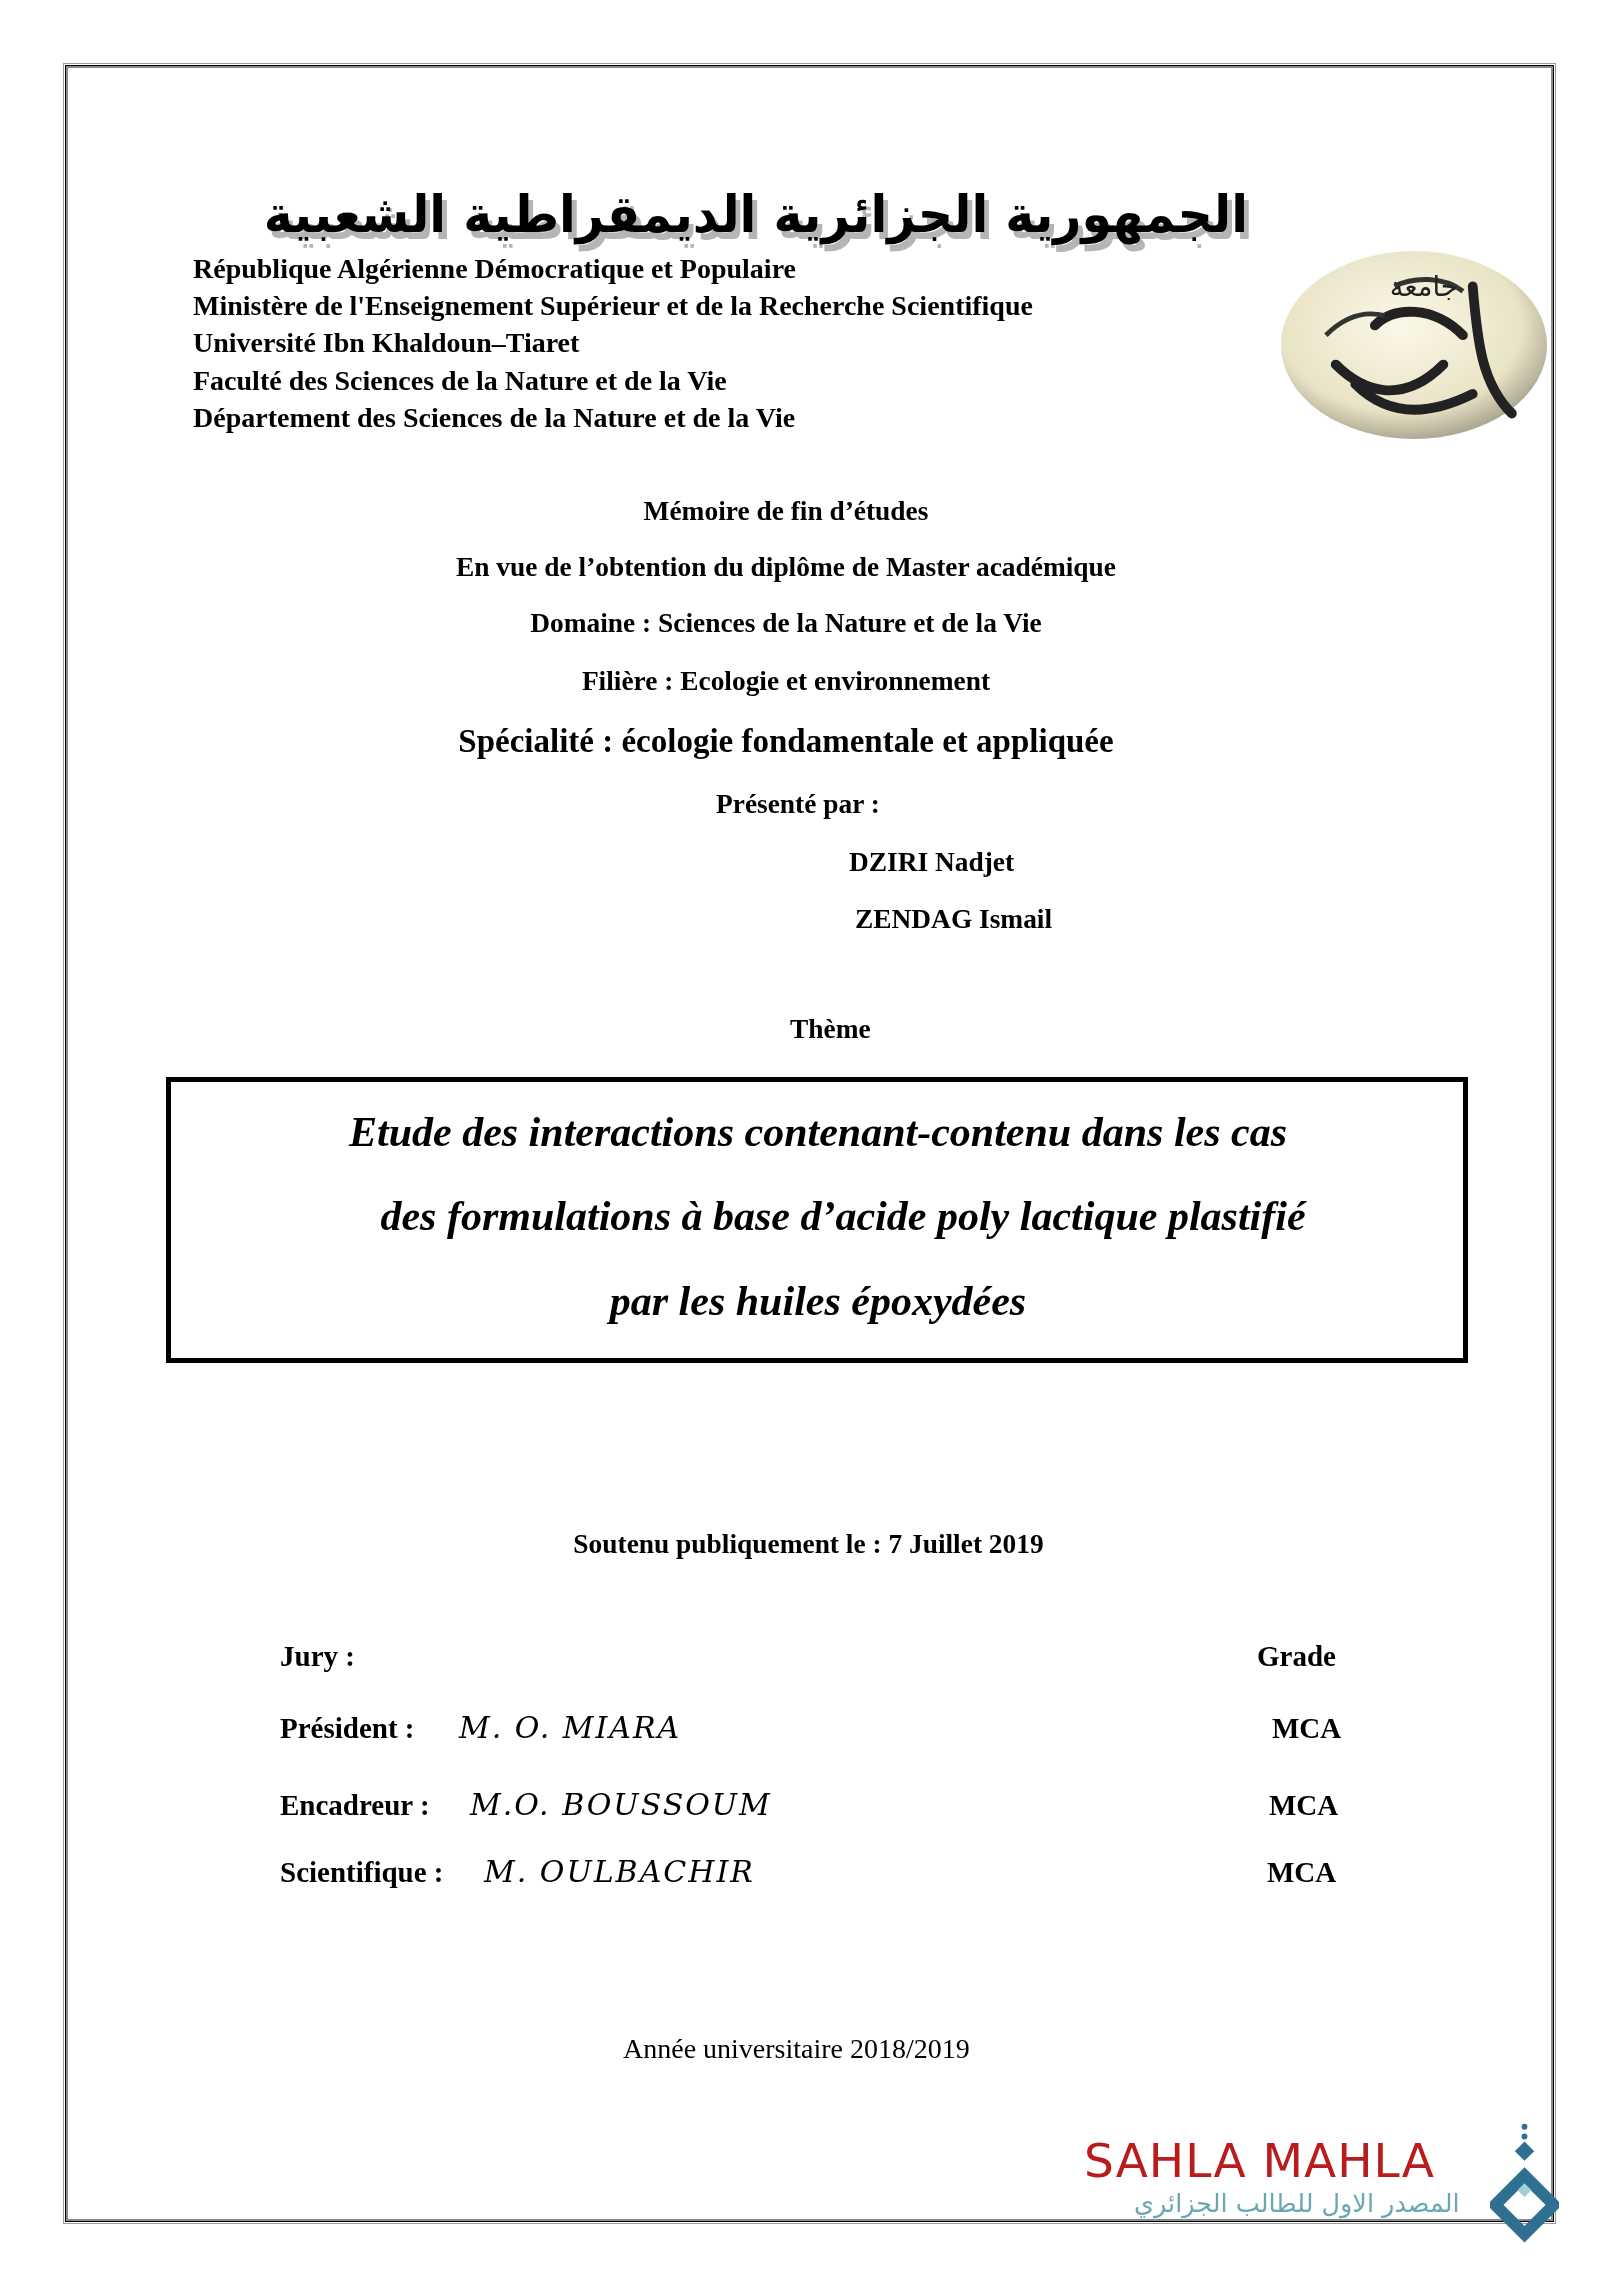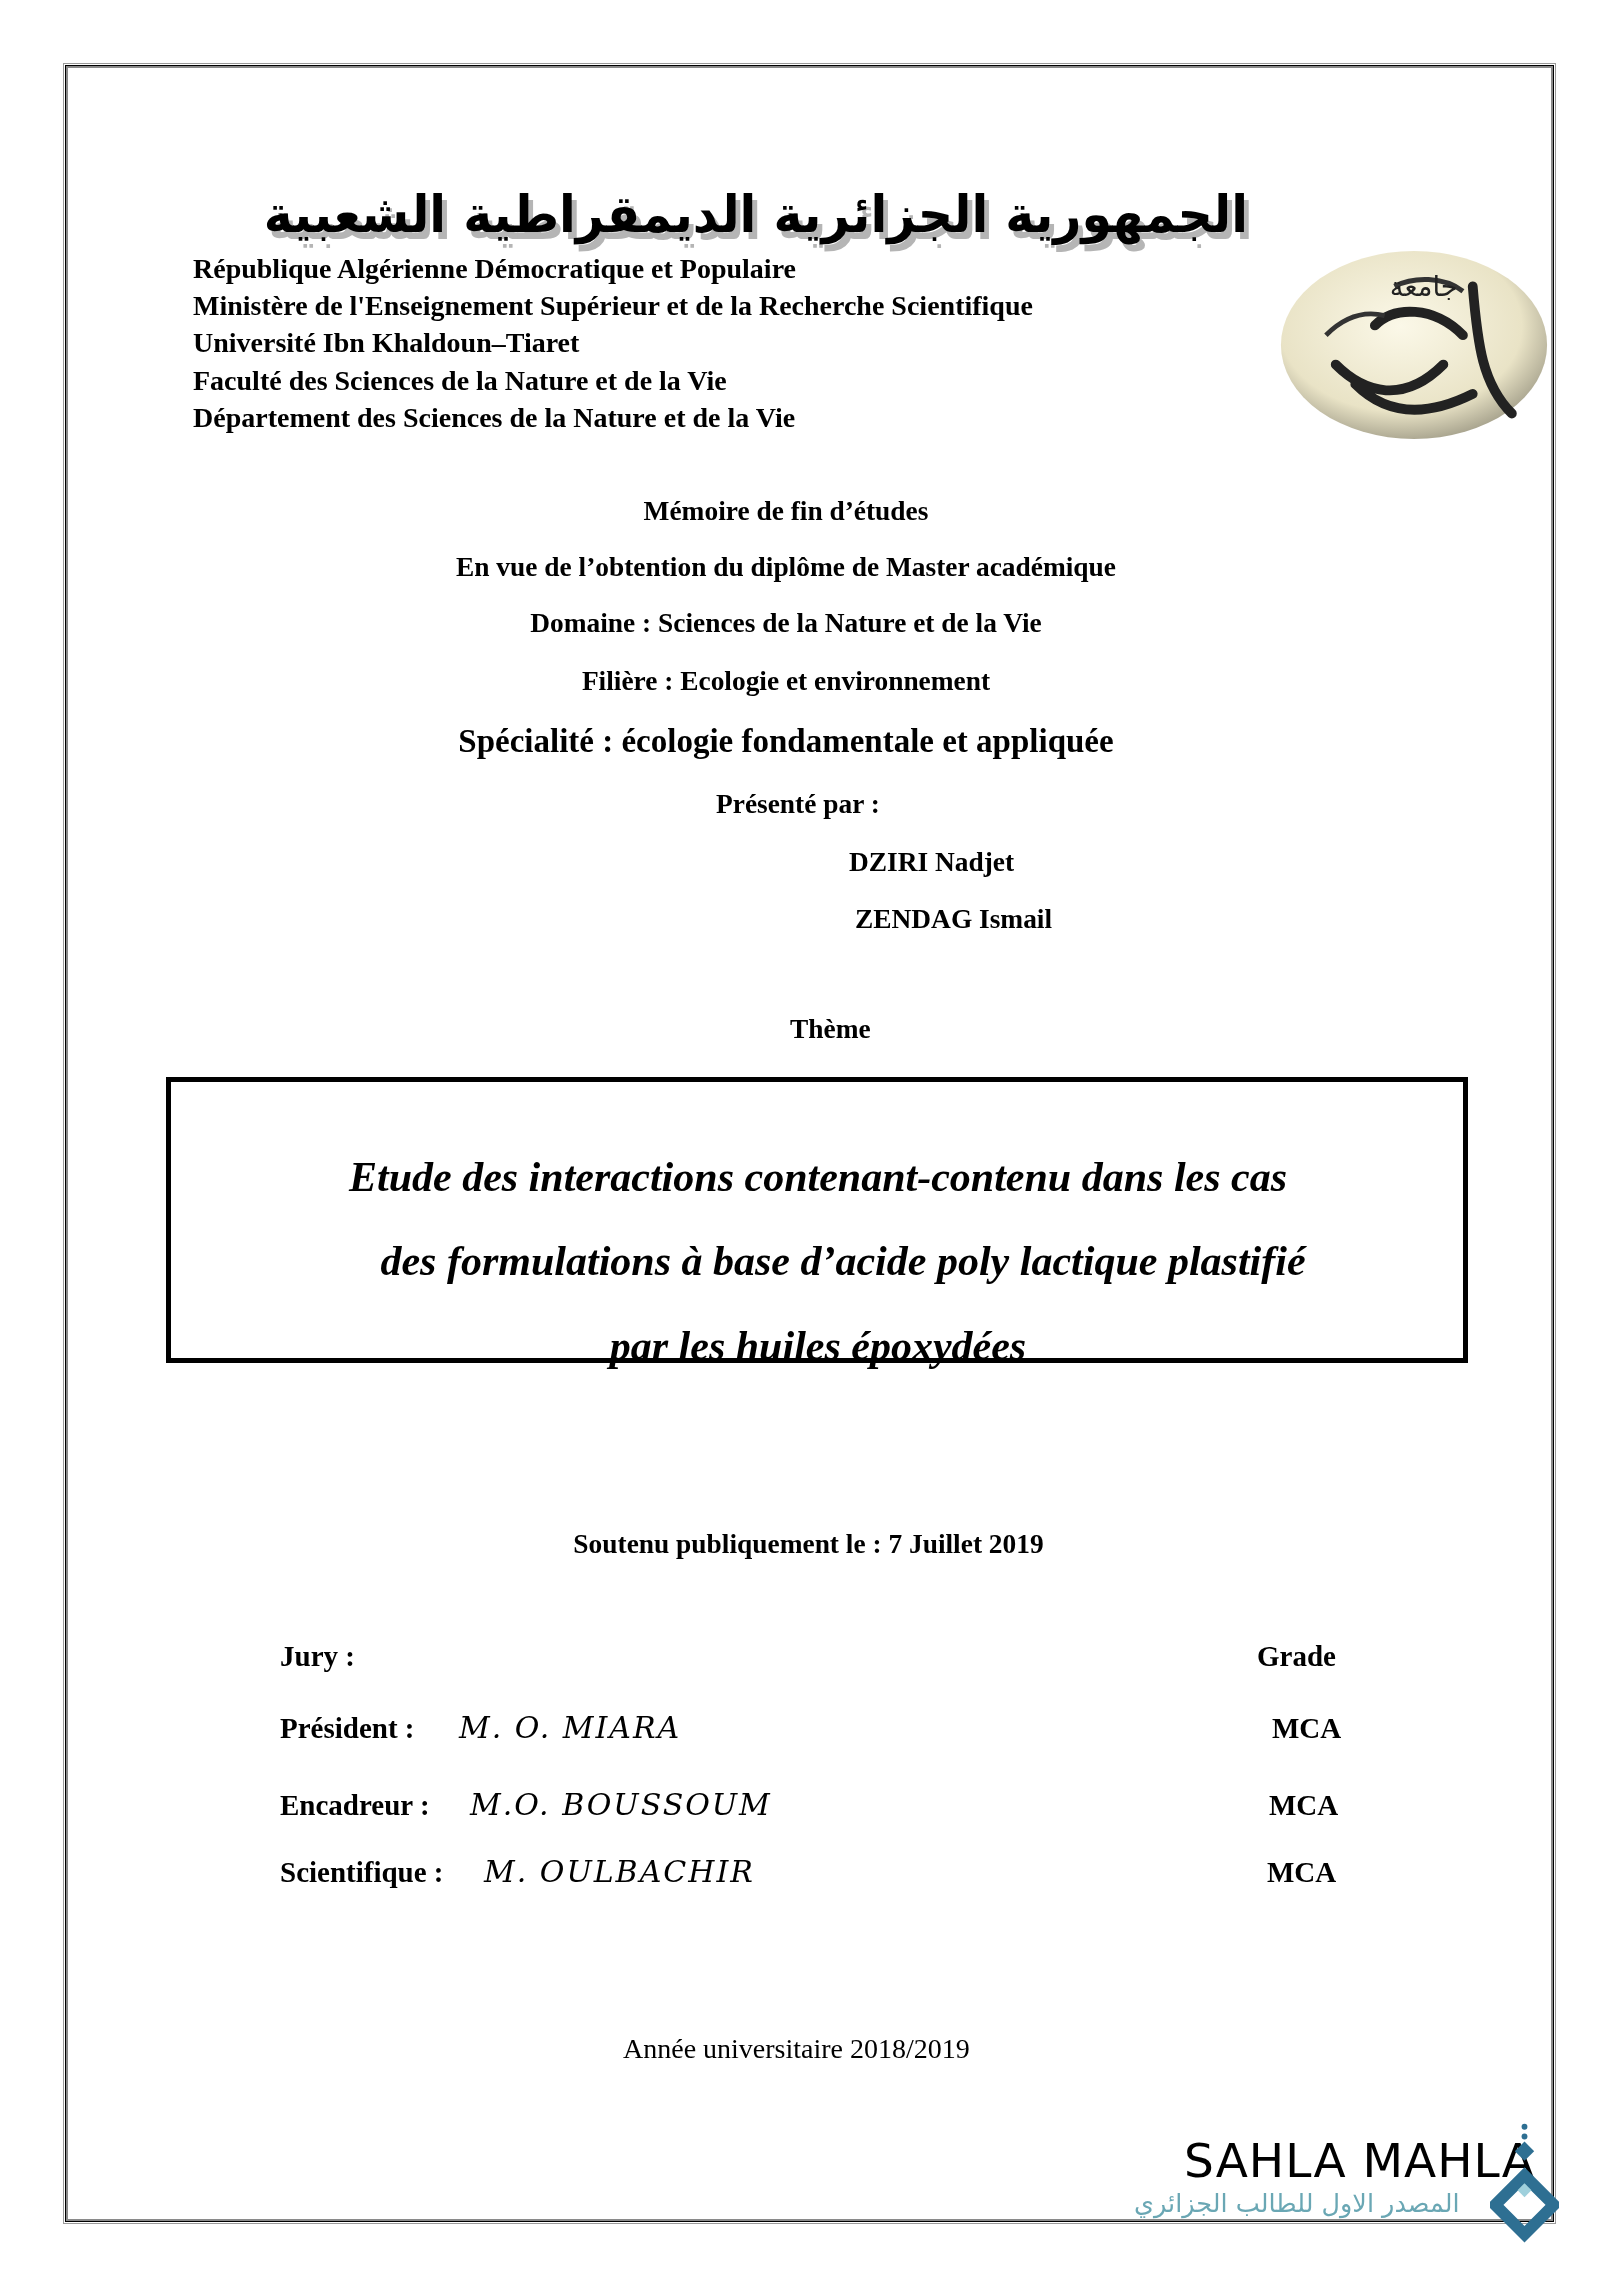--- a/index.html
+++ b/index.html
@@ -10,25 +10,25 @@
   .abs { position: absolute; white-space: nowrap; }
   .arabic-title { left: 415px; top: 186px; width: 833px; text-align: center; font-family: "DejaVu Sans", sans-serif;
                   font-weight: bold; font-size: 49px; direction: rtl; color: #000;
                   text-shadow: 4.9px 6.9px 0 #b5b5b5; letter-spacing: 0; transform: scaleY(1.05); }
   .inst { left: 193px; font-weight: bold; font-size: 28px; line-height: 37px; }
   .logo-univ { left: 1277px; top: 247px; width: 274px; height: 196px; }
   .center { left: 0; width: 1572px; text-align: center; font-weight: bold; }
   .c28 { font-size: 27.4px; }
   .c34 { font-size: 33px; }
   .theme-box { left: 166px; top: 1077px; width: 1292px; height: 276px; border: 5.9px solid #000; }
-  .theme-line { left: 166px; width: 1304px; text-align: center; font-style: italic; font-weight: bold; font-size: 42px; margin-top: 45px; }
+  .theme-line { left: 166px; width: 1304px; text-align: center; font-style: italic; font-weight: bold; font-size: 42px; }
   .jury-label { left: 254px; font-weight: bold; font-size: 29px; margin-left: 26px; }
   .jury-name { font-family: "DejaVu Serif", serif; font-style: italic; font-size: 30px; letter-spacing: 2px; }
   .grade { font-weight: bold; font-size: 29px; }
-  .sahla { left: 1184px; top: 2133px; font-family: "DejaVu Sans", sans-serif; font-size: 47px; color: #000000; letter-spacing: 1px; }
+  .sahla { left: 1084px; top: 2133px; font-family: "DejaVu Sans", sans-serif; font-size: 47px; color: #b91c1c; letter-spacing: 1px; }
   .sahla-ar { left: 1134px; top: 2188px; font-family: "DejaVu Sans", sans-serif; font-size: 25.5px; color: #6aa7b4; direction: rtl; }
   .sahla-mark { left: 1490px; top: 2117px; width: 69px; height: 127px; }
 </style>
 </head>
 <body>
 
 <div class="page-border"></div>
 
 <div class="abs arabic-title">الجمهورية الجزائرية الديمقراطية الشعبية</div>
 

